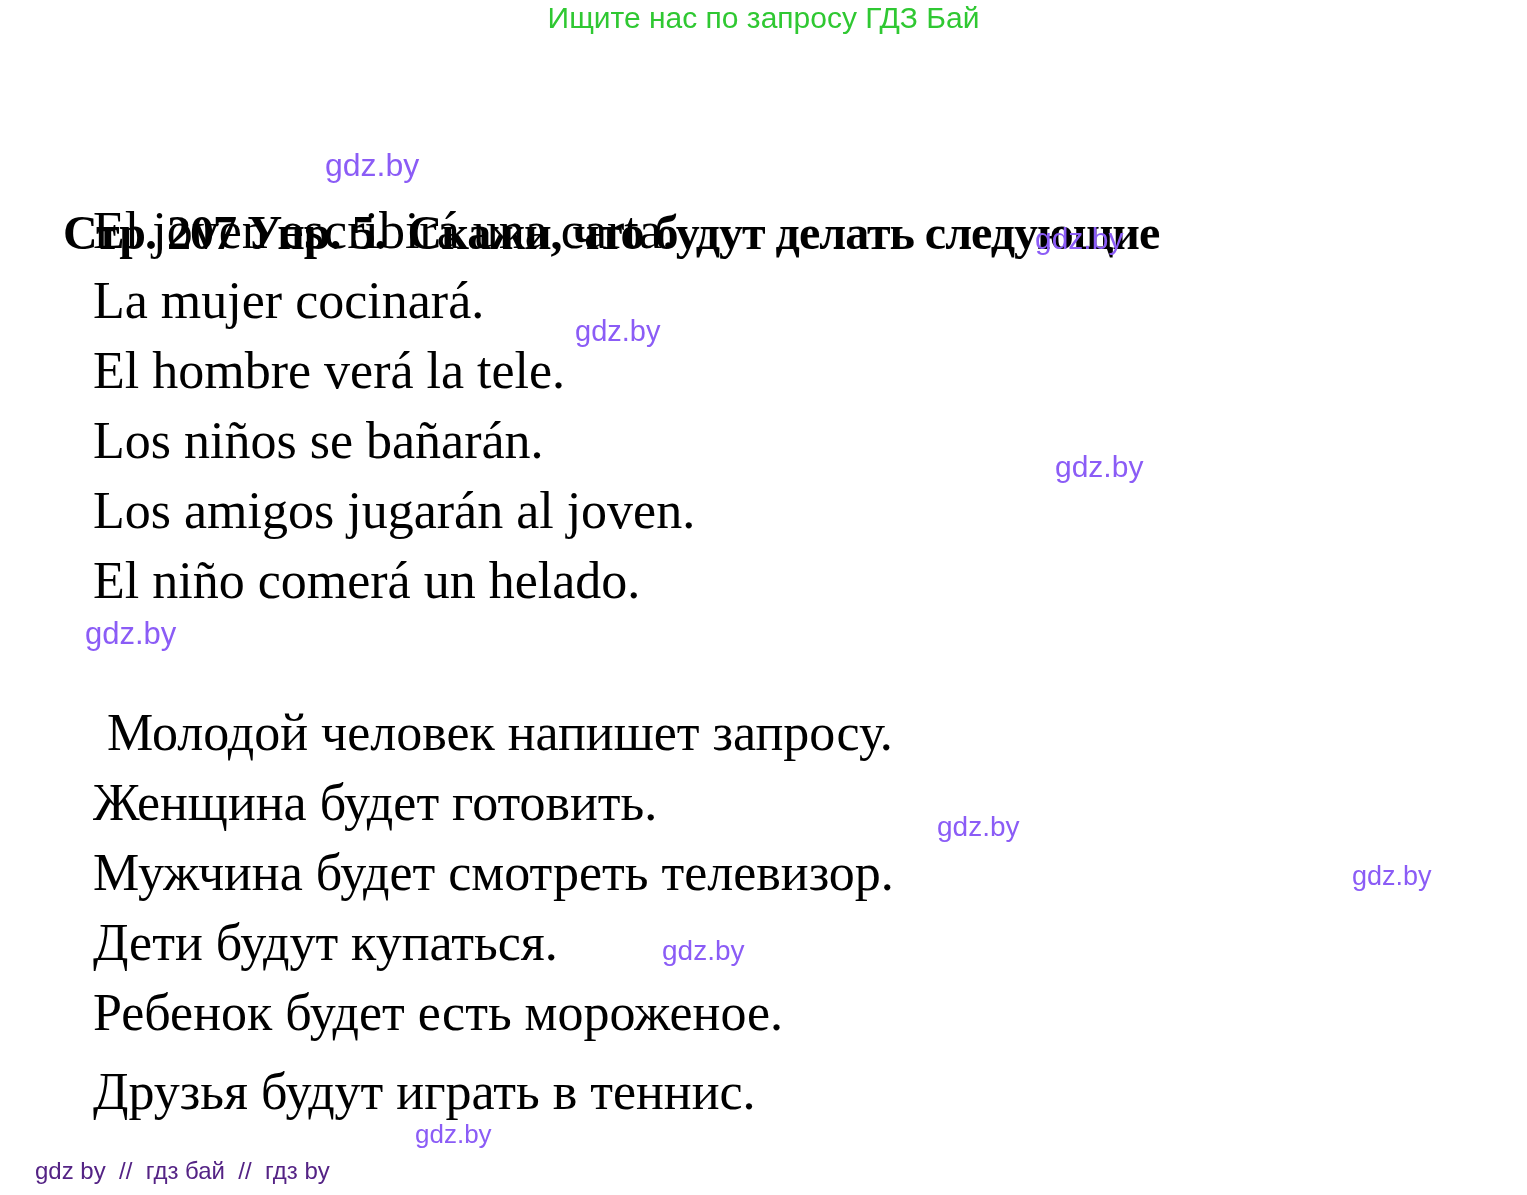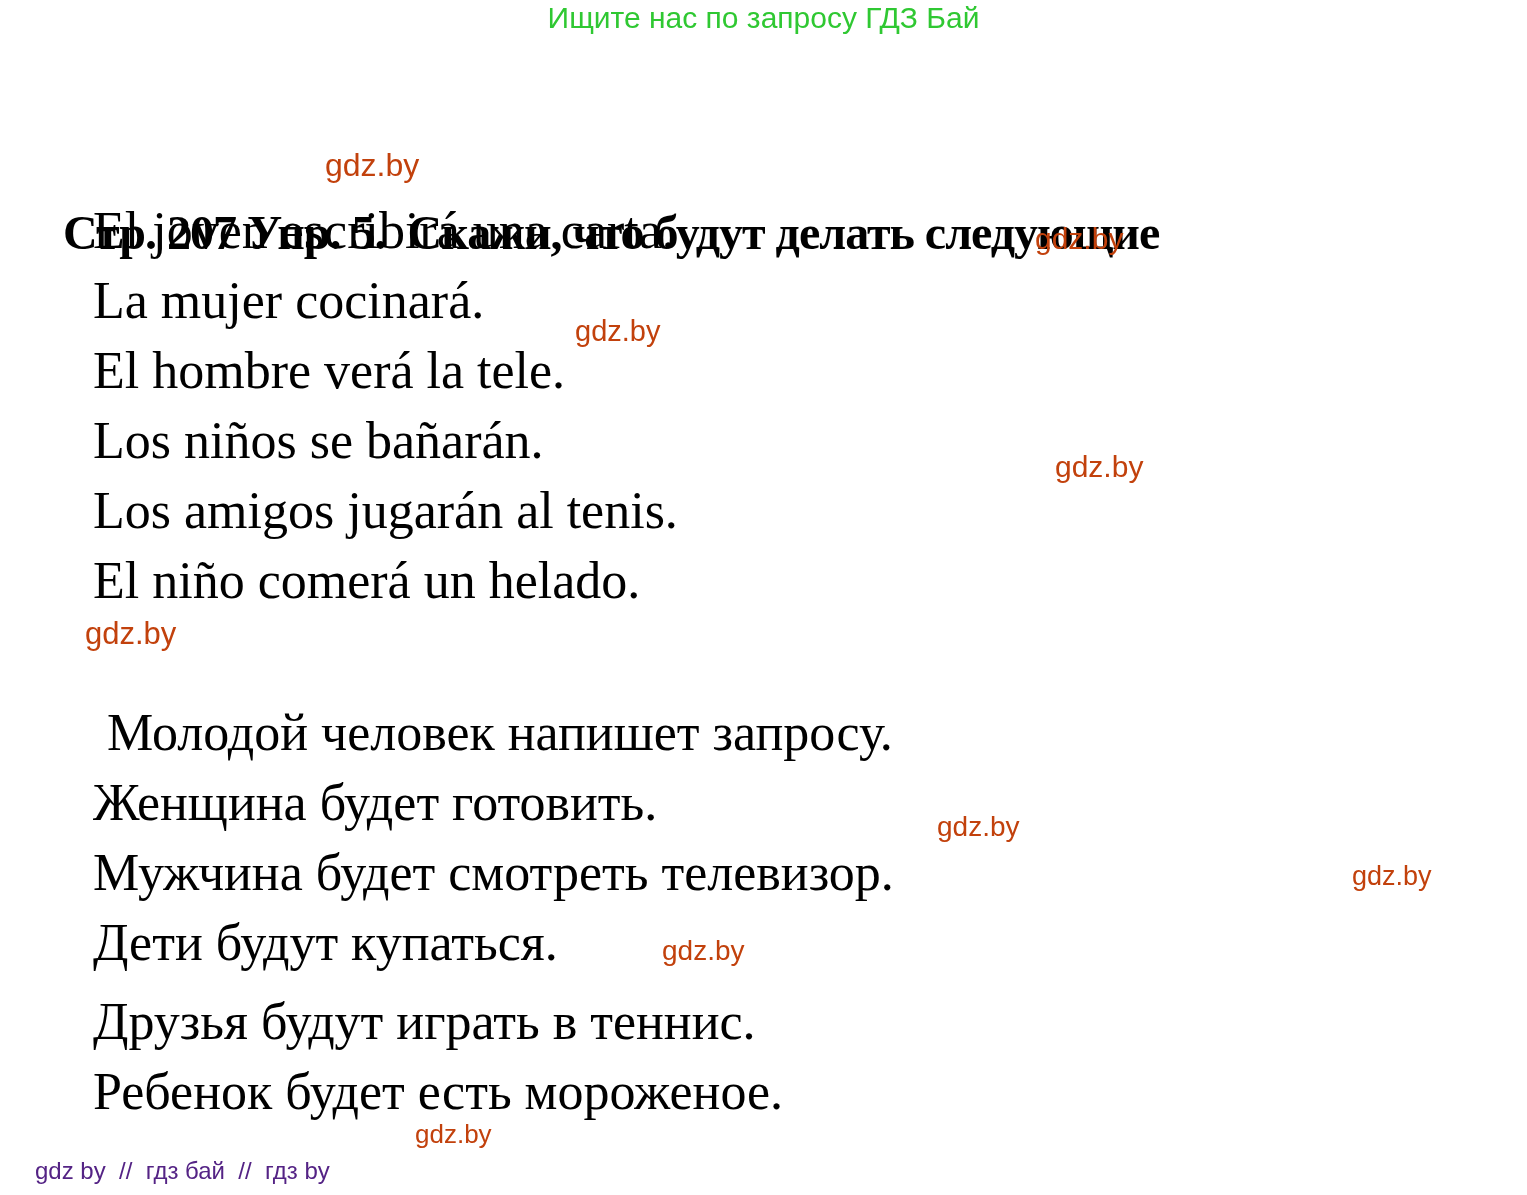--- a/index.html
+++ b/index.html
@@ -44,21 +44,21 @@
   .line {
     font-size: 52px;
     line-height: 70px;
     white-space: pre;
   }
   .line.indent { padding-left: 14px; }
   .line.gap-before { margin-top: 9px; }
   .wm {
     position: absolute;
     font-family: "Liberation Sans", sans-serif;
-    color: #c2410c;
+    color: #8b5cf6;
     line-height: 1.1;
     white-space: pre;
   }
   .footer {
     position: absolute;
     top: 1152px; left: 0;
     width: 100%;
     font-family: "Liberation Sans", sans-serif;
     font-size: 24px;
     line-height: 38px;
@@ -76,31 +76,31 @@
 
   <div class="heading">
     <div>Стр. 207 Упр. 5.  Скажи, что будут делать следующие</div>
   </div>
 
   <div class="text-block es-block">
     <div class="line">El joven escribirá una carta.</div>
     <div class="line">La mujer cocinará.</div>
     <div class="line">El hombre verá la tele.</div>
     <div class="line">Los niños se bañarán.</div>
-    <div class="line">Los amigos jugarán al tenis.</div>
+    <div class="line">Los amigos jugarán al joven.</div>
     <div class="line">El niño comerá un helado.</div>
   </div>
 
   <div class="text-block ru-block">
     <div class="line indent">Молодой человек напишет запросу.</div>
     <div class="line">Женщина будет готовить.</div>
     <div class="line">Мужчина будет смотреть телевизор.</div>
     <div class="line">Дети будут купаться.</div>
+    <div class="line">Ребенок будет есть мороженое.</div>
     <div class="line gap-before">Друзья будут играть в теннис.</div>
-    <div class="line">Ребенок будет есть мороженое.</div>
   </div>
 
   <span class="wm" style="left:325px; top:148px; font-size:32px;">gdz.by</span>
   <span class="wm" style="left:1035px; top:222px; font-size:30px;">gdz.by</span>
   <span class="wm" style="left:575px; top:316px; font-size:29px;">gdz.by</span>
   <span class="wm" style="left:1055px; top:450px; font-size:30px;">gdz.by</span>
   <span class="wm" style="left:85px; top:617px; font-size:31px;">gdz.by</span>
   <span class="wm" style="left:937px; top:812px; font-size:28px;">gdz.by</span>
   <span class="wm" style="left:1352px; top:862px; font-size:27px;">gdz.by</span>
   <span class="wm" style="left:662px; top:936px; font-size:28px;">gdz.by</span>

